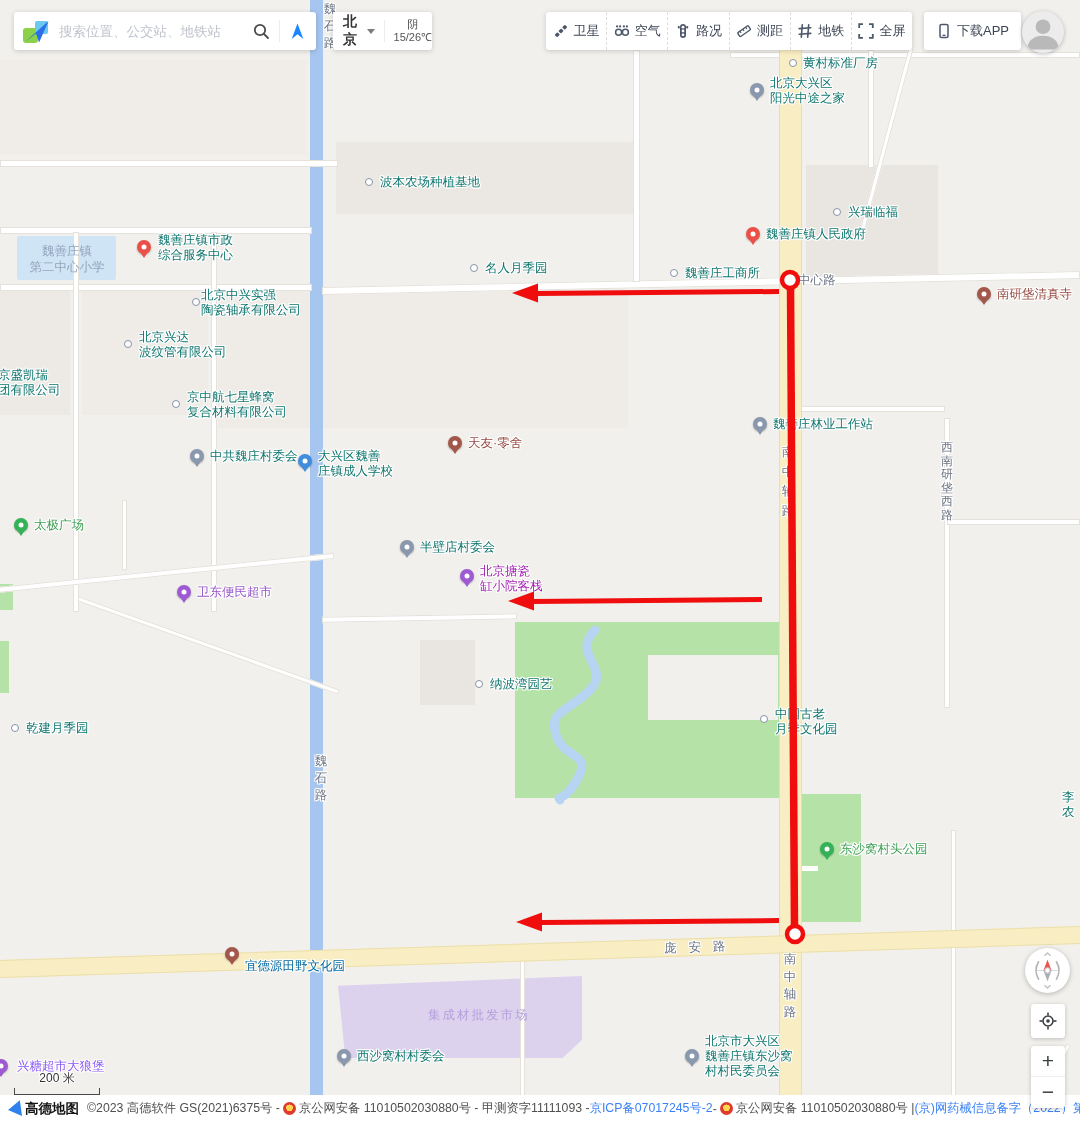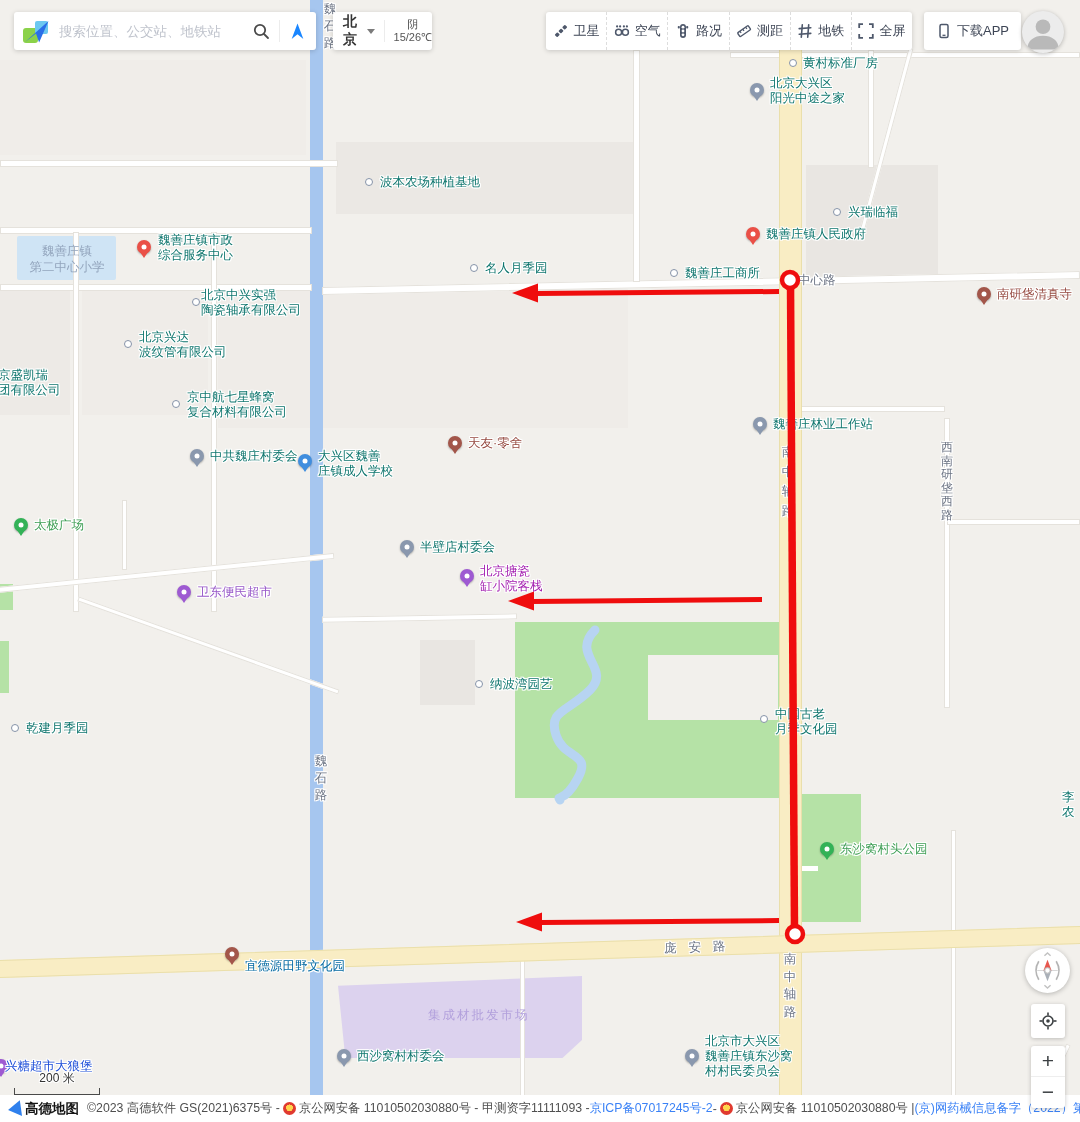--- a/index.html
+++ b/index.html
@@ -253,21 +253,21 @@
         <div class="poi" style="left: 344px; top: 1056px;">
           <span class="mk mk-g"></span>
           <div class="poi-label halo" style="left: 13px; top: -7px;">西沙窝村村委会</div>
         </div>
         <div class="poi" style="left: 692px; top: 1056px;">
           <span class="mk mk-g"></span>
           <div class="poi-label halo" style="left: 13px; top: -22px;">北京市大兴区<br>魏善庄镇东沙窝<br>村村民委员会</div>
         </div>
         <div class="poi" style="left: 1px; top: 1066px;">
           <span class="mk mk-p"></span>
-          <div class="poi-label halo" style="left: 4px; top: -7px; color: #1d4ed8; text-align: center;">兴糖超市大狼堡</div>
+          <div class="poi-label halo" style="left: 16px; top: -7px; color: #8b5cf6; text-align: center;">兴糖超市大狼堡</div>
         </div>
         <div class="poi" style="left: 1062px; top: 790px;">
           <div class="poi-label halo" style="left: 0px; top: 0px;">李<br>农</div>
         </div>
       </div>
 
     <svg id="route" width="1080" height="1122" style="position:absolute;inset:0;z-index:30;pointer-events:none;">
       <line class="rt" x1="790.5" y1="284" x2="794.5" y2="930" stroke-width="7.5" stroke="#ef0d0d"></line>
       <line class="rt" x1="779" y1="291.5" x2="536" y2="293.5" stroke-width="5" stroke="#ef0d0d"></line>
       <polygon class="rtf" points="512,293 538,283.5 538,302.5" fill="#ef0d0d"></polygon>

